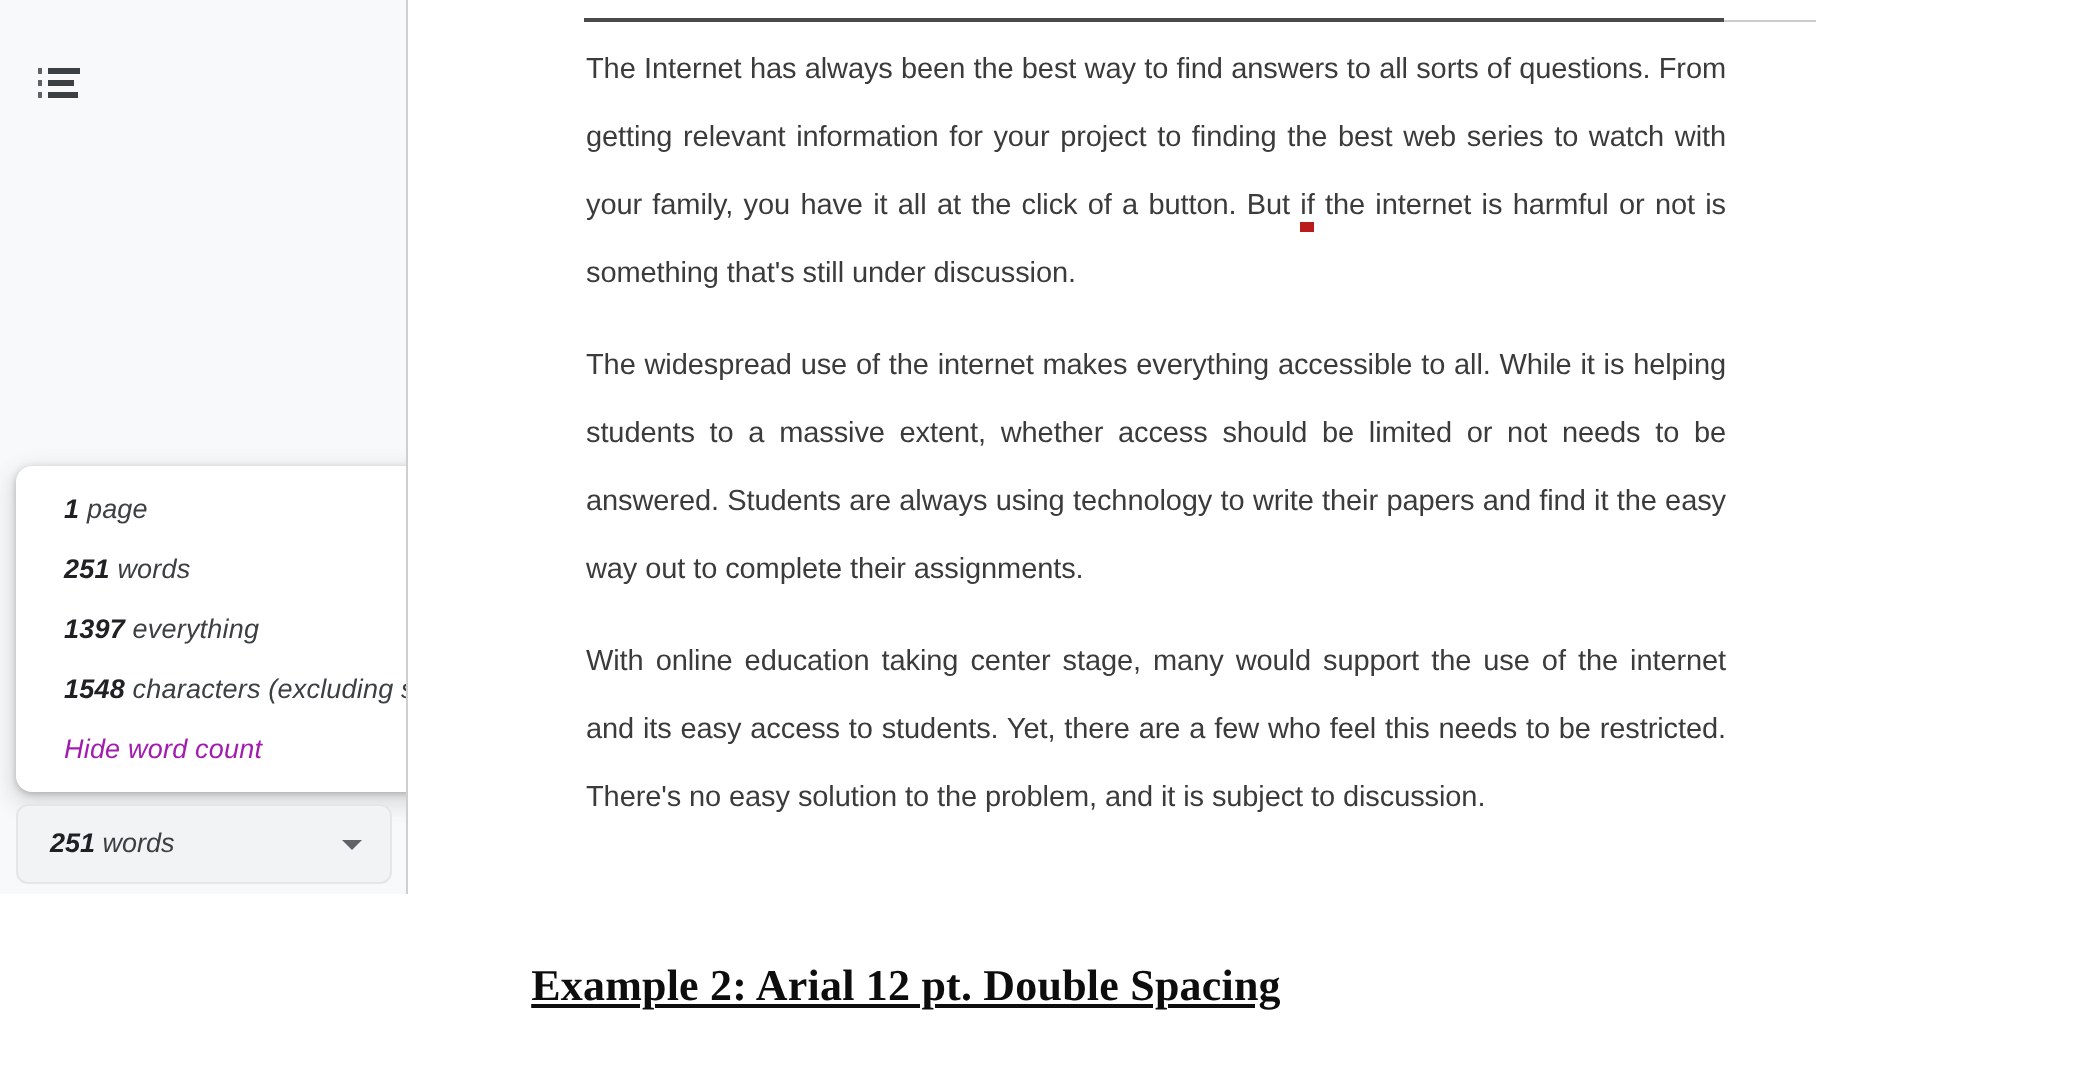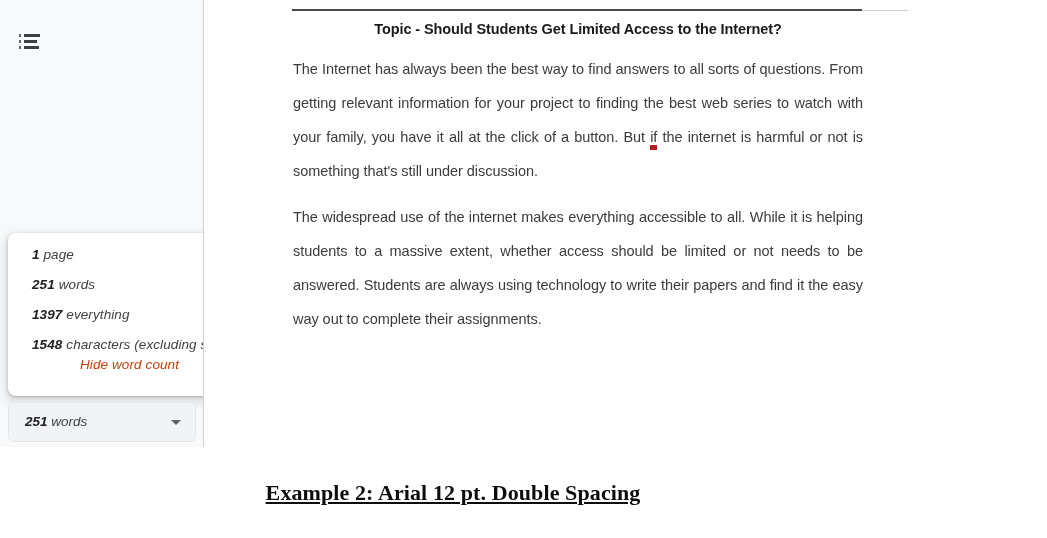--- a/index.html
+++ b/index.html
@@ -107,21 +107,21 @@
     letter-spacing: 0.1px;
   }
   .wc-item .num {
     font-weight: bold;
     color: #202124;
   }
   #wc-pages   { top: 14px; }
   #wc-words   { top: 44px; }
   #wc-chars   { top: 74px; }
   #wc-charsnospace { top: 104px; }
-  #wc-hide    { top: 124px; color: #c2410c; cursor: pointer; margin-left: 48px; }
+  #wc-hide    { top: 134px; color: #a21caf; cursor: pointer; }
 
   
   #word-count-chip {
     position: absolute;
     left: 8px;
     top: 402px;
     width: 188px;
     height: 40px;
     background: #f1f3f4;
     border: 1px solid #e4e6e8;
@@ -281,24 +281,24 @@
 
   </div>
 
   <div id="sidebar-divider"></div>
 
   <div id="doc-page">
     <div id="doc-rule-dark"></div>
     <div id="doc-rule-light"></div>
 
     <div id="doc-body">
-      <div id="doc-title">Topic - Should Students Get Limited Access to the Internet?</div>
 
       <p class="doc-para"><span>The Internet has always been the best way to find answers to all sorts of questions. From getting relevant information for your project to finding the best web series to watch with your family, you have it all at the click of a button. But </span><span class="spell-error">if</span><span> the internet is harmful or not is something that's still under discussion.</span></p>
 
       <p class="doc-para">The widespread use of the internet makes everything accessible to all. While it is helping students to a massive extent, whether access should be limited or not needs to be answered. Students are always using technology to write their papers and find it the easy way out to complete their assignments.</p>
 
+      <p class="doc-para">With online education taking center stage, many would support the use of the internet and its easy access to students. Yet, there are a few who feel this needs to be restricted. There's no easy solution to the problem, and it is subject to discussion.</p>
     </div>
   </div>
 
 </div>
 
 <div id="figure-caption">Example 2: Arial 12 pt. Double Spacing</div>
 
 </body></html>

